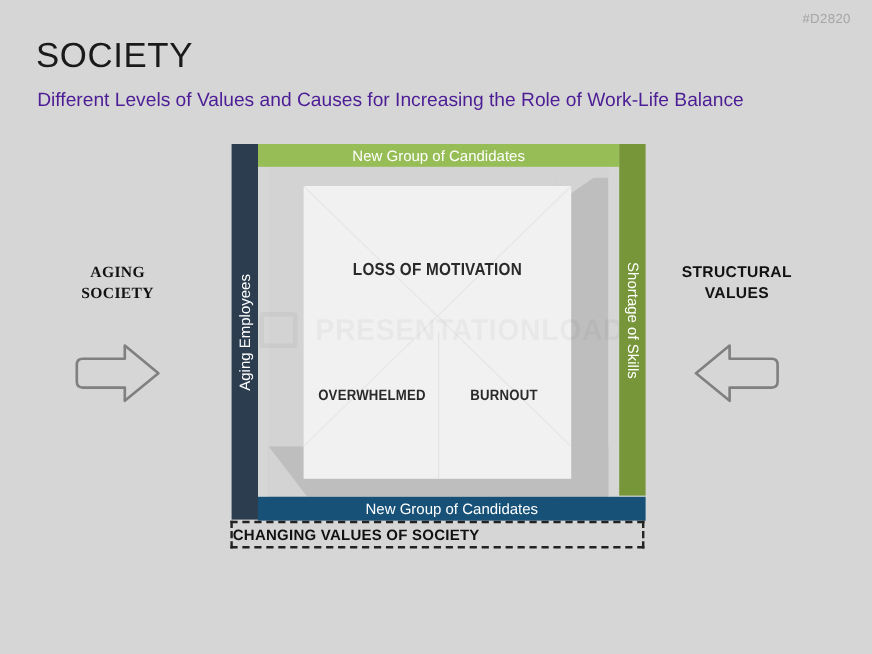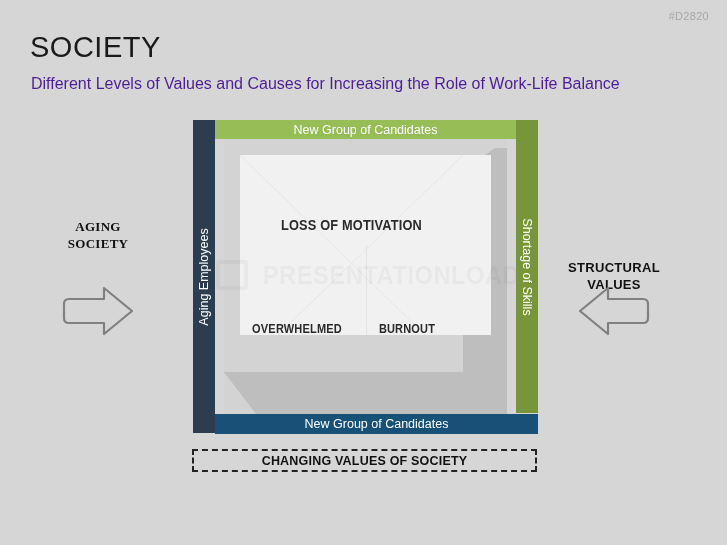--- a/index.html
+++ b/index.html
@@ -27,21 +27,21 @@
     font-size:16px; color:#4c1d95; font-weight:400;
   }
 
   
   .side-label{
     position:absolute; width:140px; text-align:center;
     font-size:13px; font-weight:bold; color:#111;
     line-height:17px; letter-spacing:.3px;
   }
   .side-label.left{left:28px;top:218px;font-family:Liberation Serif, serif;}
-  .side-label.right{left:544px;top:218px;margin-top:41px;}
+  .side-label.right{left:544px;top:218px;}
   .arrow{position:absolute;}
   .arrow.left{left:60px;top:285px;}
   .arrow.right{left:576px;top:285px;}
 
   
   #diagram{position:absolute;left:193px;top:120px;width:345px;height:340px;}
 
   .navy-bar{
     position:absolute; left:0; top:0; width:22px; height:313px;
     background:#2C3D50;
@@ -92,23 +92,22 @@
     background:#D3D3D3;
     clip-path:polygon(0 0, 100% 0, 0 100%);
   }
   .bevel-bl{
     position:absolute; left:31px; top:252px; width:32px; height:42px;
     background:#D3D3D3;
     clip-path:polygon(0 0, 100% 100%, 0 100%);
   }
 
   .panel{
-    position:absolute; left:47px; top:35px; width:223px; height:180px;
+    position:absolute; left:60px; top:35px; width:223px; height:244px;
     background:#F1F1F1;
-    padding-left:28px;
   }
   .panel-div{
     position:absolute; left:50%; top:50%; width:1px; height:50%;
     background:#E3E3E3;
   }
   .persp{
     position:absolute; inset:0; pointer-events:none; overflow:hidden;
   }
 
   .lbl{
@@ -133,23 +132,22 @@
   .wm-text{
     font-size:25px; font-weight:bold; letter-spacing:.5px;
     color:rgba(0,0,0,.035); white-space:nowrap;
     font-family:"Liberation Sans Narrow","Liberation Sans",sans-serif;
     transform:scaleX(.95);
   }
 
   .dashbox{
     position:absolute; left:-1px; top:314px; width:345px; height:23px;
     border:2px dashed #222; background:#D6D6D6;
-    display:flex; align-items:center; justify-content:center;
+    display:flex; align-items:center; justify-content:flex-start;
     box-sizing:border-box;
-    margin-top:15px;
   }
   .dashbox span{
     font-size:12.5px; font-weight:bold; color:#111; letter-spacing:.2px;
   }
 </style>
 </head>
 <body>
 
 <div id="slide">
 

